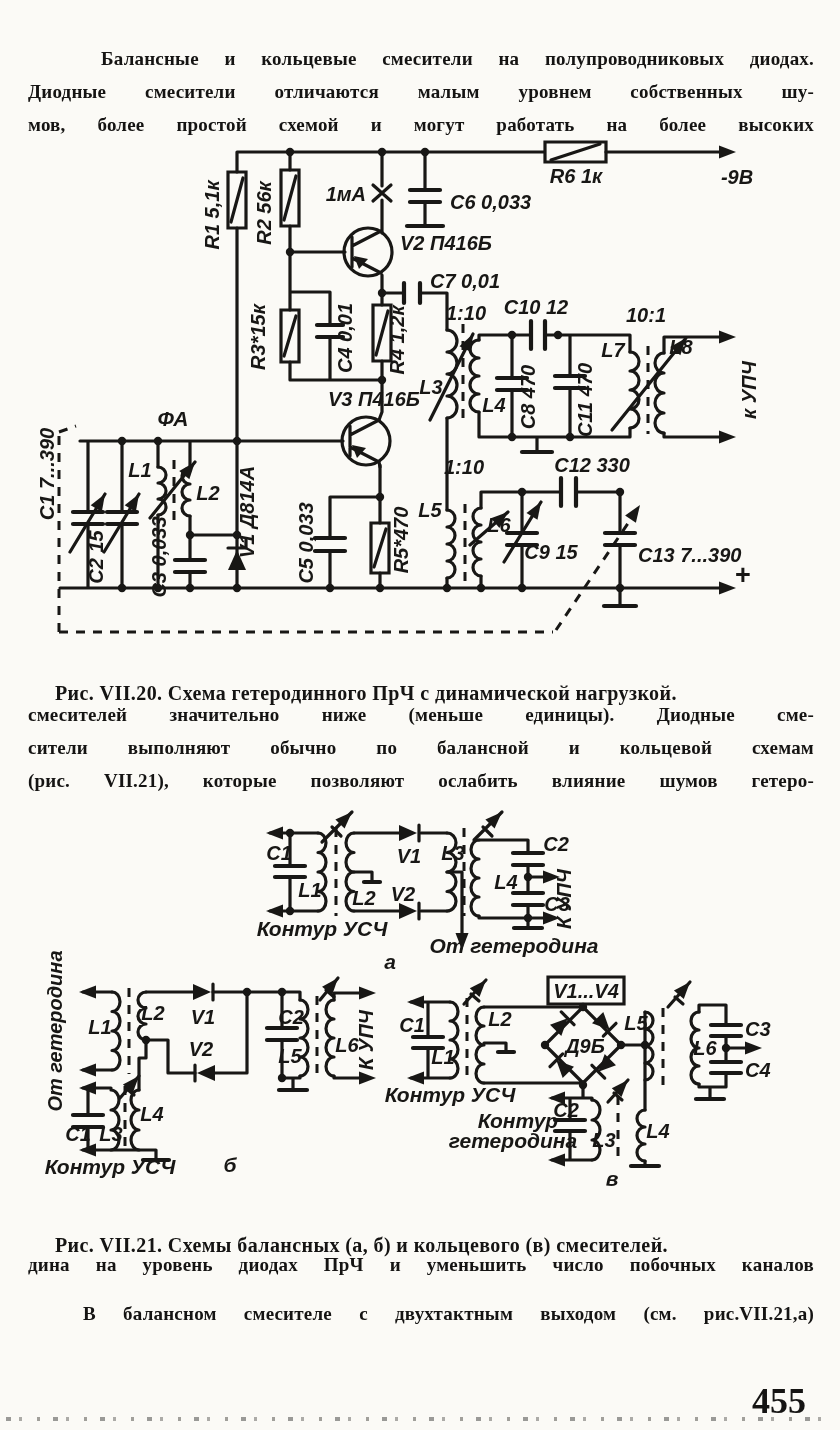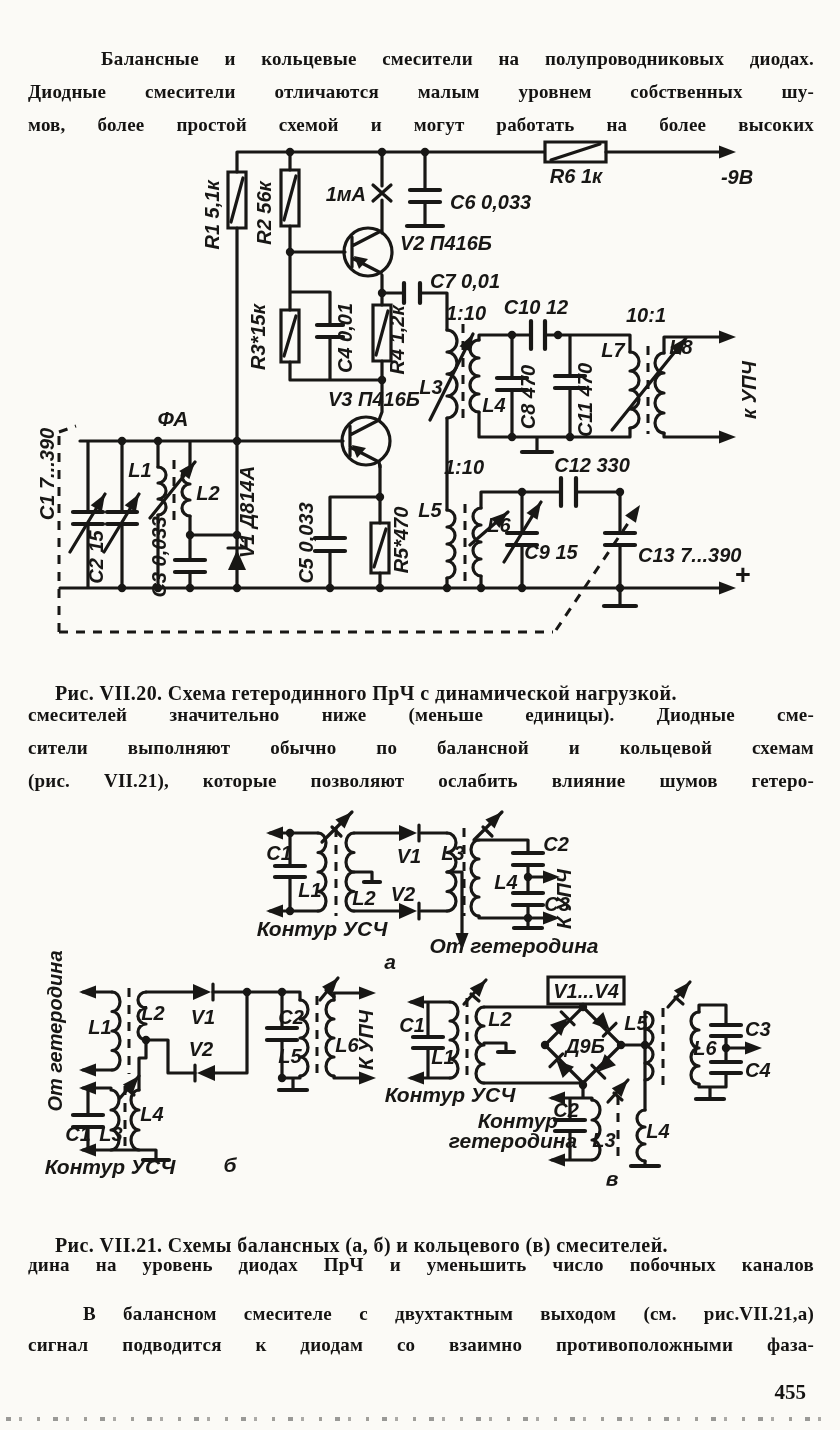--- a/index.html
+++ b/index.html
@@ -5,21 +5,21 @@
   html,body{margin:0;padding:0;}
   body{background:#e8e6e0;}
   .page{position:relative;width:840px;height:1430px;background:#fbfaf6;overflow:hidden;
         font-family:"Liberation Serif",serif;color:#151413;}
   .para{position:absolute;left:28px;width:786px;font-weight:700;font-size:19px;line-height:33px;letter-spacing:.2px;}
   .para .ln{white-space:normal;}
   .jl{text-align:justify;text-align-last:justify;}
   .ind75{text-indent:73px;}
   .ind55{text-indent:55px;}
   .cap{position:absolute;left:55px;width:740px;font-size:20px;font-weight:700;letter-spacing:.4px;}
-  .pagenum{position:absolute;top:1380px;right:34px;font-size:21px;font-weight:700;}
+  .pagenum{position:absolute;top:1380px;right:34px;font-size:36px;font-weight:700;}
   .noise{position:absolute;left:6px;right:6px;top:1417px;height:4px;opacity:.55;
          background:repeating-linear-gradient(90deg,#4a4a48 0 5px,transparent 5px 13px,#6b6a66 13px 16px,transparent 16px 31px,#57554f 31px 34px,transparent 34px 47px);}
   svg{position:absolute;left:0;}
   svg *{vector-effect:non-scaling-stroke;}
   .w{stroke:#181715;stroke-width:3.2;fill:none;stroke-linecap:round;stroke-linejoin:round;}
   .p{stroke:#181715;stroke-width:4.2;fill:none;stroke-linecap:round;}
   .d{stroke:#181715;stroke-width:3;fill:none;stroke-dasharray:9 8;stroke-linecap:butt;}
   .f{fill:#181715;stroke:none;}
   .rb{fill:none;stroke:#181715;stroke-width:3.2;}
   .t{fill:#181715;font:italic 700 20px "Liberation Sans",sans-serif;}
@@ -511,18 +511,17 @@
     </g>
   </svg>
 
   <div class="cap" style="top:1202px;margin-top:32px;">Рис. VII.21. Схемы балансных (а, б) и кольцевого (в) смесителей.</div>
 
   <div class="para" style="top:1248px;">
     <div class="ln jl">дина на уровень диодах ПрЧ и уменьшить число побочных каналов</div>
   </div>
   <div class="para" style="top:1298px;line-height:31px;">
     <div class="ln jl ind55">В балансном смесителе с двухтактным выходом (см. рис.VII.21,а)</div>
-    <div class="ln jl">сигнал подводится к диодам со взаимно противоположными фаза-</div>
   </div>
 
   <div class="pagenum">455</div>
   <div class="noise"></div>
 </div>
 
 </body></html>

